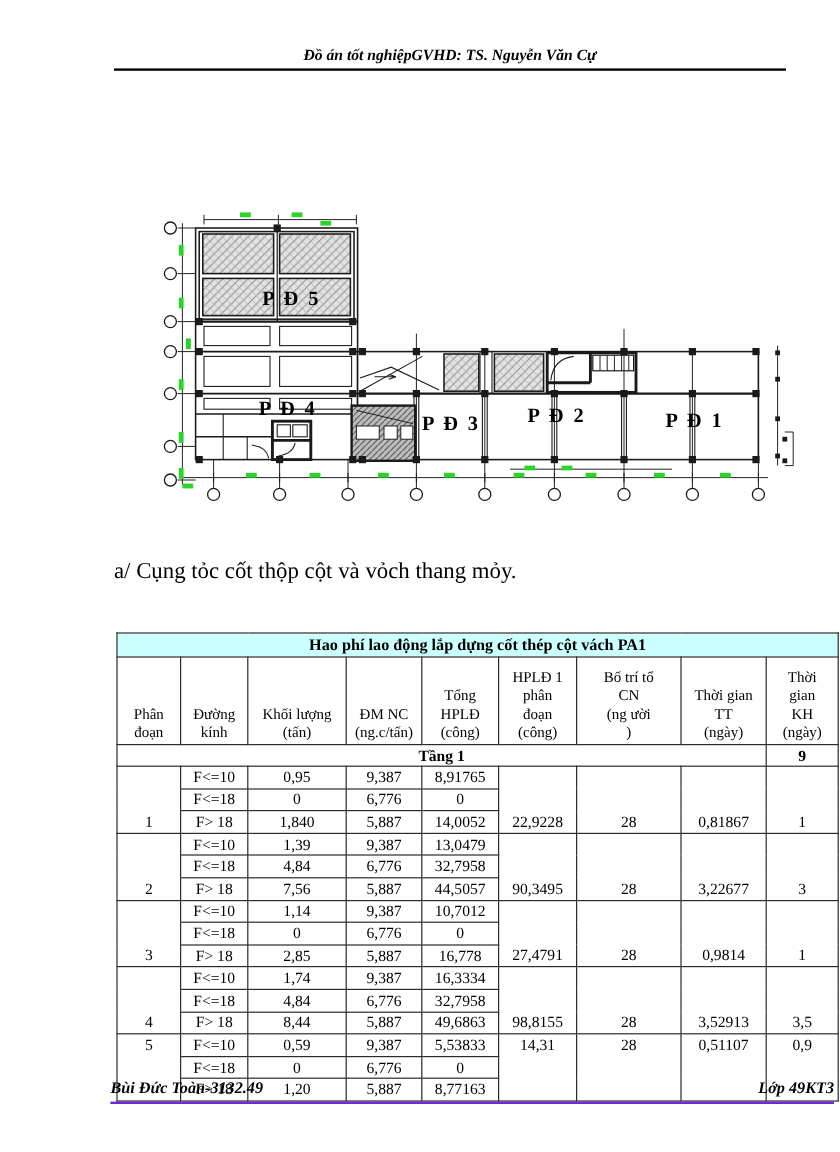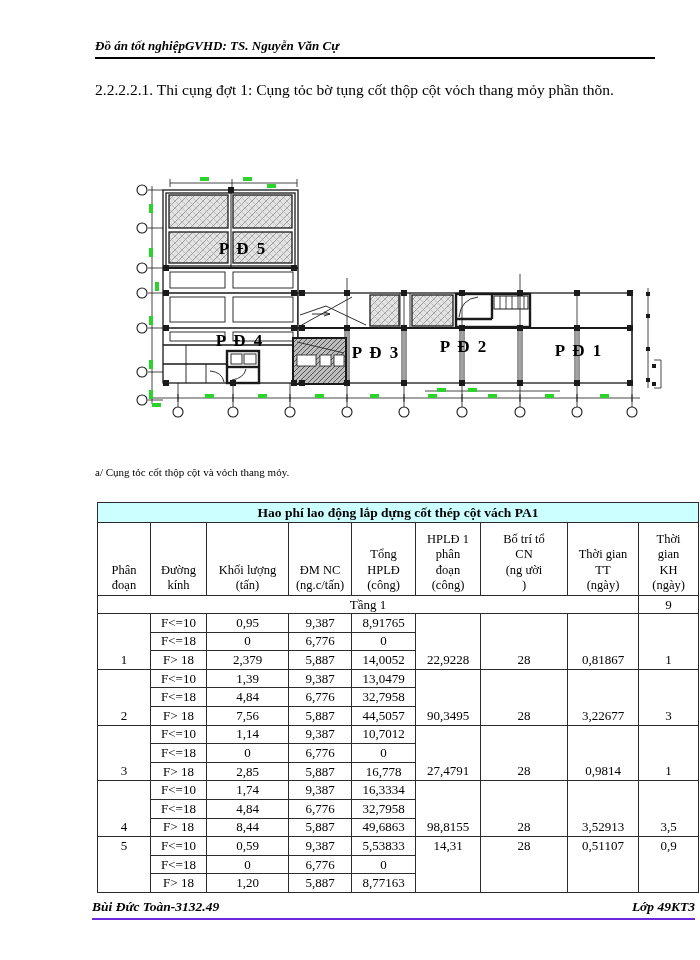--- a/index.html
+++ b/index.html
@@ -3,59 +3,58 @@
 <meta charset="utf-8">
 <style>
   html,body{margin:0;padding:0;}
   body{
     width:700px;height:960px;background:#ffffff;position:relative;
     font-family:"Liberation Serif", serif;color:#000;overflow:hidden;
   }
   .hdr{
     position:absolute;left:95px;top:38px;width:560px;
     border-bottom:2px solid #000;padding-bottom:3px;
-    display:flex;justify-content:flex-start;
+    display:flex;justify-content:center;
     font-size:13px;font-weight:bold;font-style:italic;
   }
   .para{
     position:absolute;left:95px;top:80px;width:554px;
     font-size:15.5px;line-height:1.32;
   }
   .section-a{
-    position:absolute;left:95px;top:466px;width:554px;font-size:11px;
+    position:absolute;left:95px;top:466px;width:554px;font-size:19px;
   }
   .ftr{
     position:absolute;left:92px;top:899px;width:603px;
     border-bottom:2px solid #6d28d9;padding-bottom:3px;
     display:flex;justify-content:space-between;
     font-size:13.5px;font-weight:bold;font-style:italic;
   }
   svg{position:absolute;left:0;top:166px;}
   svg text{font-family:"Liberation Serif", serif;font-weight:bold;font-size:17px;letter-spacing:2px;}
 
-  .doc-table{position:absolute;left:97px;top:502px;border-radius:26px;}
+  .doc-table{position:absolute;left:97px;top:527px;border-radius:26px;}
   table{border-collapse:collapse;table-layout:fixed;width:601px;font-size:13px;}
   td,th{border:1px solid #2b2b2b;text-align:center;padding:0;font-weight:normal;overflow:hidden;}
   .title-row th{background:#CCFFFF;font-weight:bold;font-size:13.5px;height:19px;}
   .head-row th{height:70px;vertical-align:bottom;line-height:1.22;white-space:pre-line;padding-bottom:2px;font-size:12.5px;margin-top:32px;}
-  .tang-row td{font-weight:normal;height:17px;}
+  .tang-row td{font-weight:bold;height:17px;}
   tbody td{height:17.6px;}
   .va-b{vertical-align:bottom;padding-bottom:1px;}
   .va-t{vertical-align:top;padding-top:1px;}
 </style>
 </head>
 <body>
 
 <div class="hdr">
   <span>Đồ án tốt nghiệp</span>
   <span>GVHD: TS. Nguyễn Văn Cự</span>
 </div>
 
 <div class="para">
-  <div>2.2.2.2.1. Thi cụng đợt 1: Cụng tỏc bờ tụng cốt thộp cột vỏch thang mỏy phần thõn.</div>
 </div>
 
 <svg width="700" height="266" viewBox="0 0 700 266">
   <defs>
     <pattern id="hz" width="7" height="7" patternUnits="userSpaceOnUse">
       <rect width="7" height="7" fill="#e3e3e3"></rect>
       <path d="M0,7 L7,0" stroke="#8a8a8a" stroke-width="0.8"></path>
       <path d="M0,0 L7,7" stroke="#a8a8a8" stroke-width="0.6"></path>
     </pattern>
     <pattern id="hd" width="5" height="5" patternUnits="userSpaceOnUse">
@@ -312,21 +311,21 @@
           <td rowspan="3" class="va-b">1</td>
         </tr>
         <tr>
           <td>F&lt;=18</td>
           <td>0</td>
           <td>6,776</td>
           <td>0</td>
         </tr>
         <tr>
           <td>F&gt; 18</td>
-          <td>2,379</td>
+          <td>1,840</td>
           <td>5,887</td>
           <td>14,0052</td>
         </tr>
         <tr>
           <td rowspan="3" class="va-b">2</td>
           <td>F&lt;=10</td>
           <td>1,39</td>
           <td>9,387</td>
           <td>13,0479</td>
           <td rowspan="3" class="va-b">90,3495</td>

